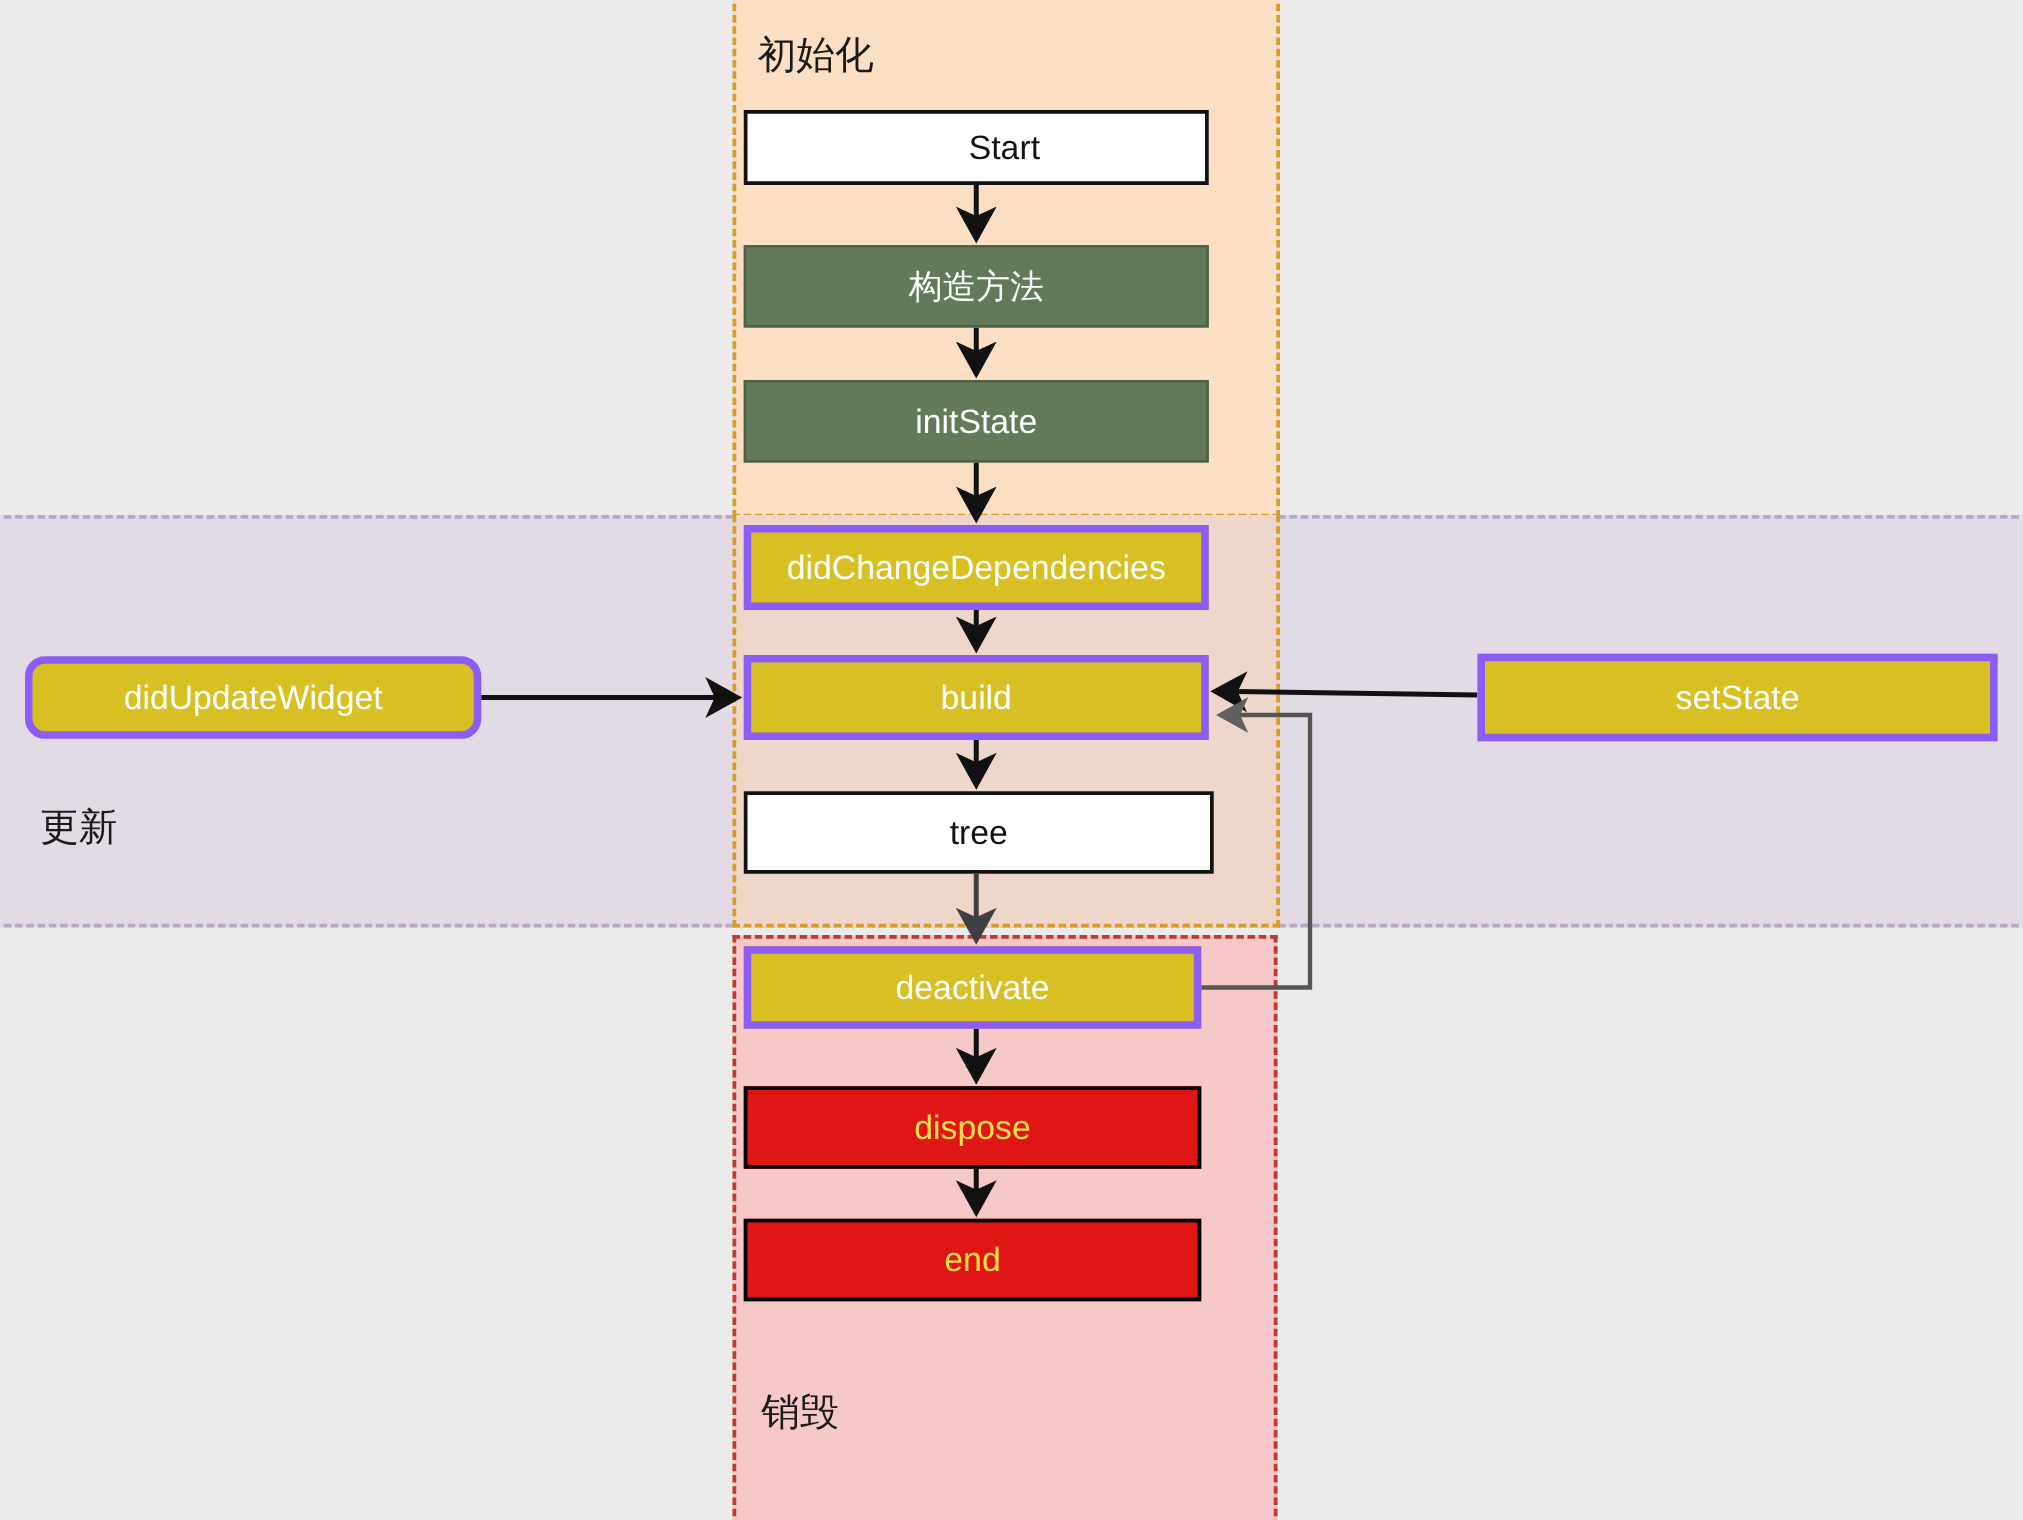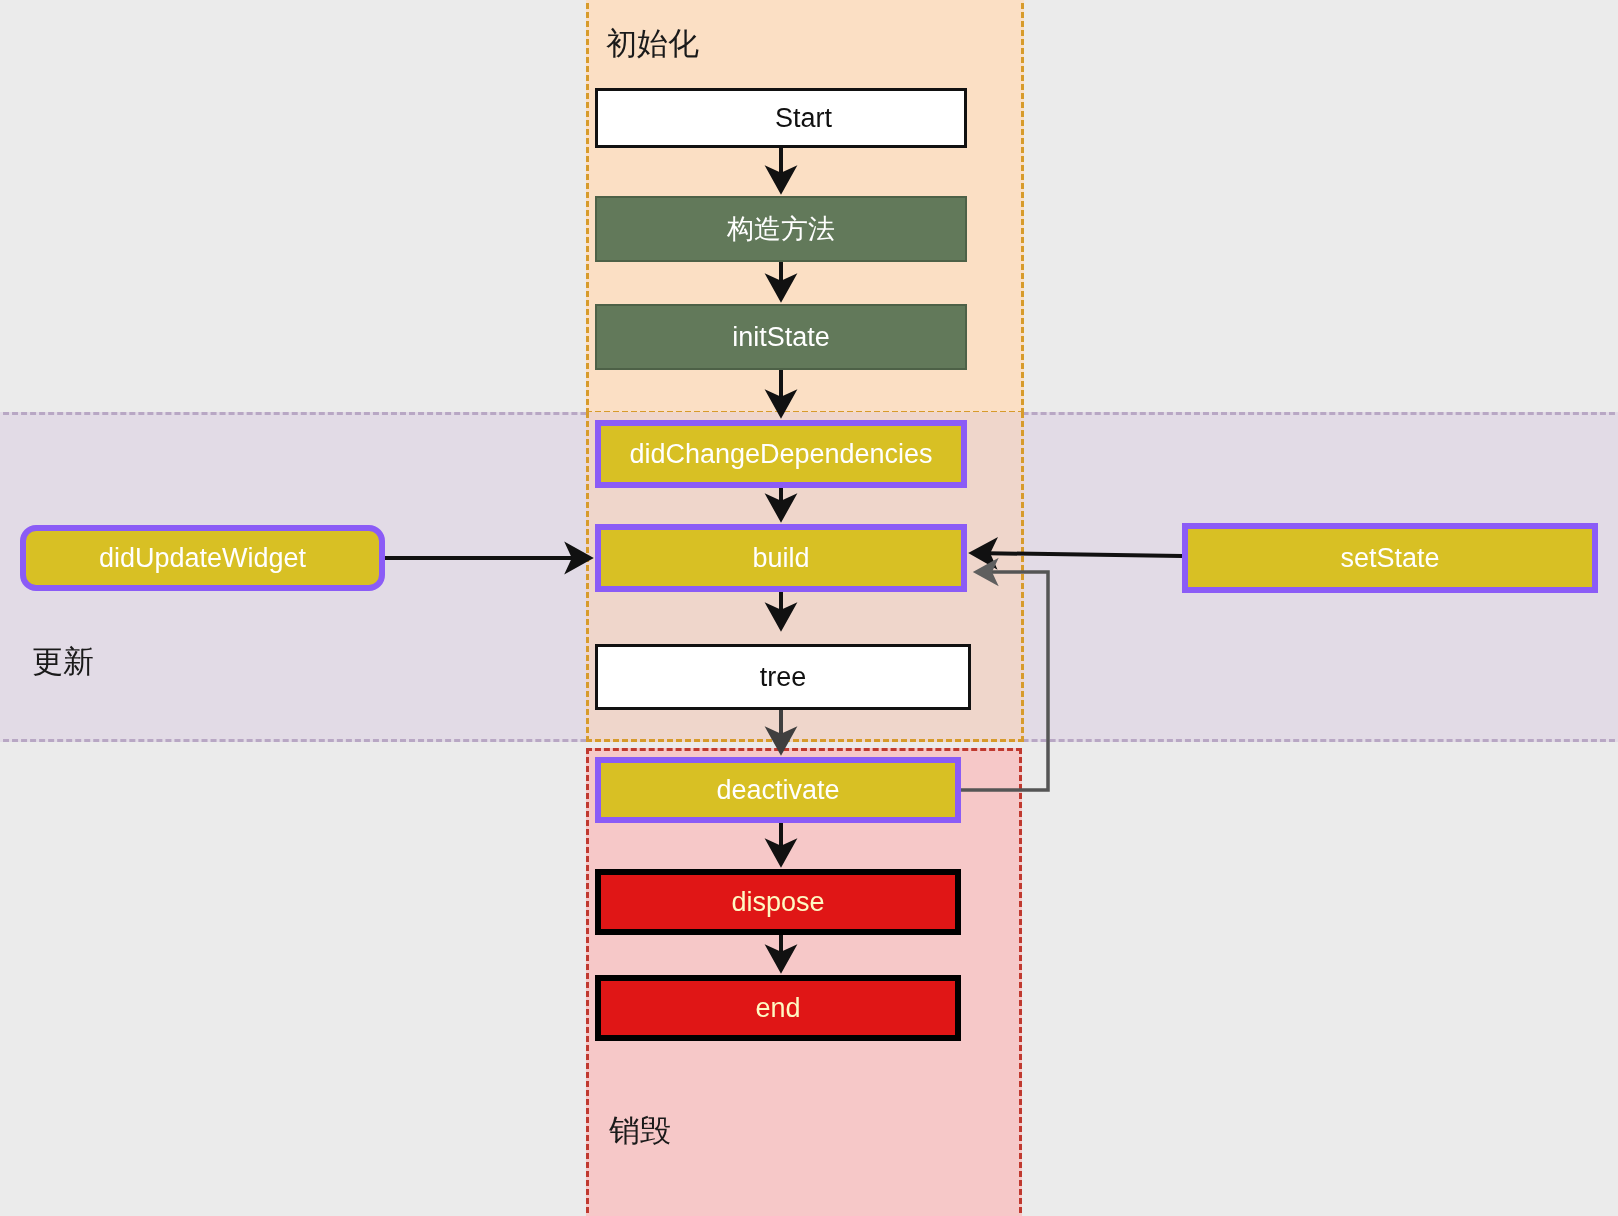--- a/index.html
+++ b/index.html
@@ -84,30 +84,30 @@
     border: 2px solid #4d6147;
     color: #ffffff;
   }
   .node.yellow {
     background: #d8c024;
     border: 6px solid #8b5cf6;
     color: #ffffff;
   }
   .node.red {
     background: #e01616;
-    border: 6px solid #000000;
-    color: #fef9c3;
+    border: 3px solid #000000;
+    color: #fde047;
   }
 
   #node-start   { left: 595px; top: 88px;  width: 372px; height: 60px; padding-left: 45px; }
   #node-ctor    { left: 595px; top: 196px; width: 372px; height: 66px; }
   #node-init    { left: 595px; top: 304px; width: 372px; height: 66px; }
   #node-dcd     { left: 595px; top: 420px; width: 372px; height: 68px; }
   #node-build   { left: 595px; top: 524px; width: 372px; height: 68px; }
-  #node-tree    { left: 595px; top: 633px; width: 376px; height: 66px; margin-top: 11px; }
+  #node-tree    { left: 595px; top: 633px; width: 376px; height: 66px; }
   #node-deact   { left: 595px; top: 757px; width: 366px; height: 66px; }
   #node-dispose { left: 595px; top: 869px; width: 366px; height: 66px; }
   #node-end     { left: 595px; top: 975px; width: 366px; height: 66px; }
   #node-duw     { left: 20px;  top: 525px; width: 365px; height: 66px; border-radius: 16px; }
   #node-setstate{ left: 1182px;top: 523px; width: 416px; height: 70px; }
 
   
   #edges {
     position: absolute;
     left: 0; top: 0;

